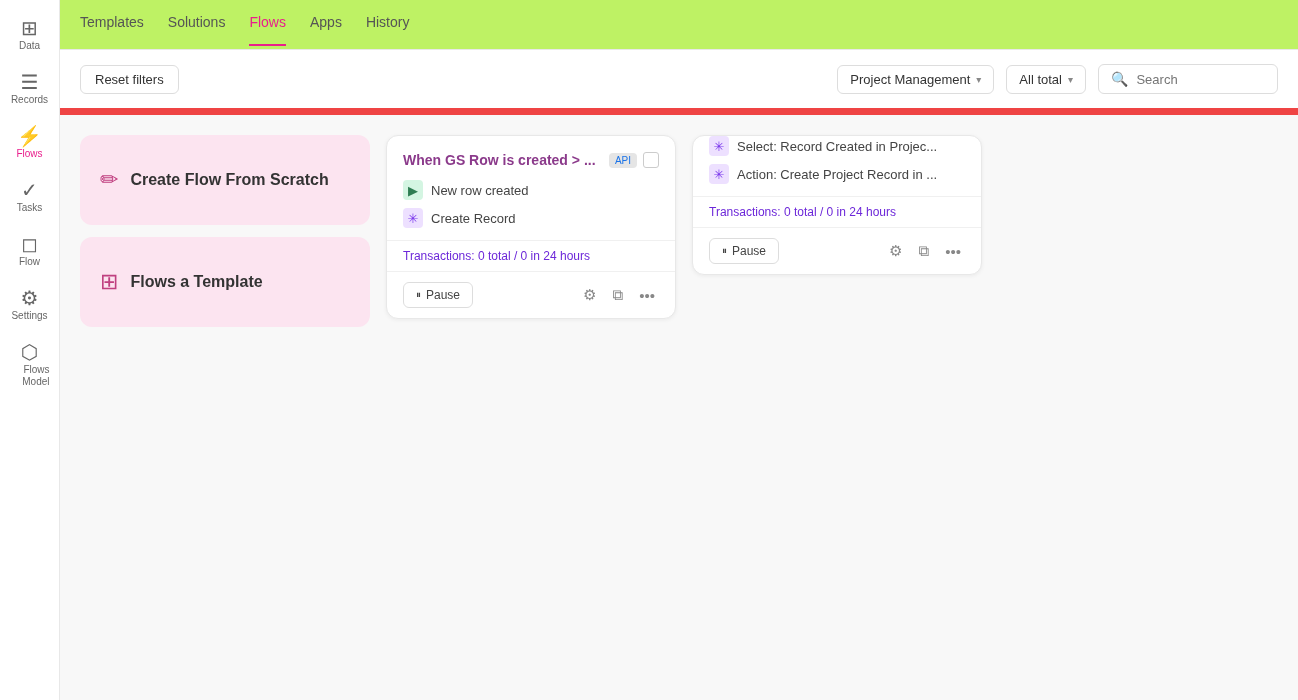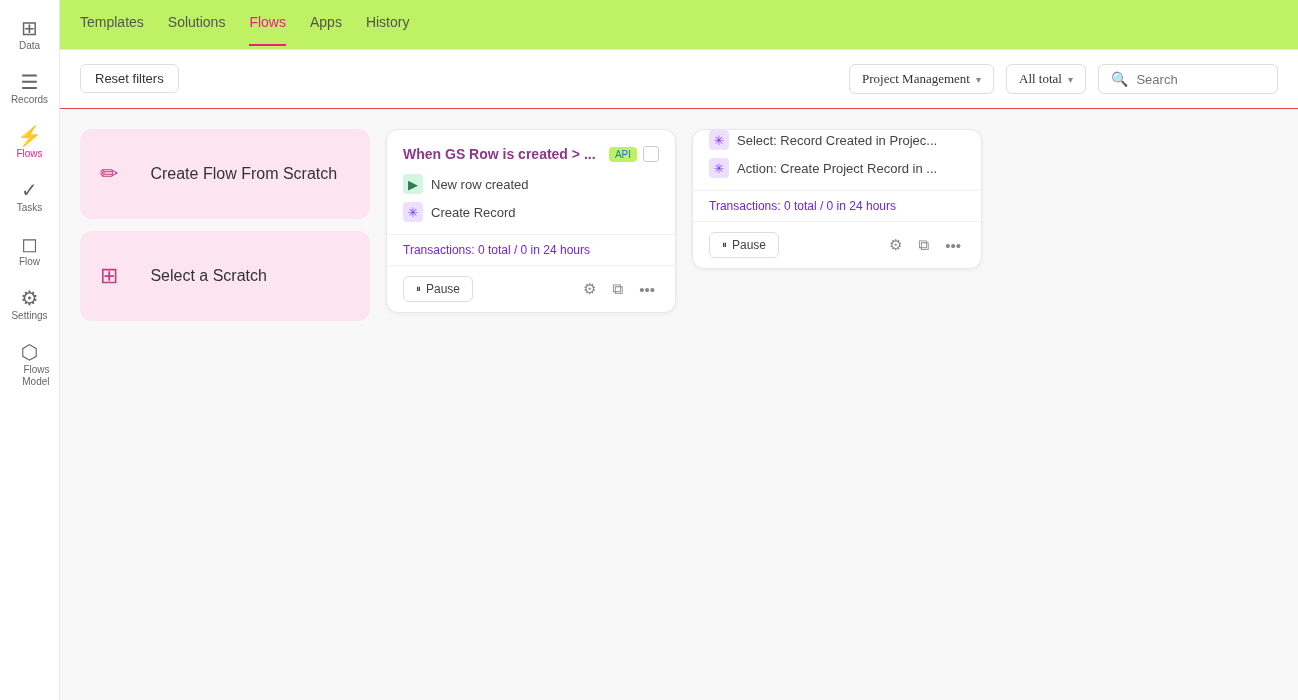--- a/index.html
+++ b/index.html
@@ -57,25 +57,25 @@
       cursor: pointer;
       padding: 14px 0;
       border-bottom: 2px solid transparent;
       text-decoration: none;
     }
     .nav-item.active { color: #e91e8c; border-bottom-color: #e91e8c; font-weight: 500; }
 
     
     .toolbar {
       display: flex;
-      align-items: flex-start;
+      align-items: center;
       padding: 14px 20px;
       gap: 12px;
       background: #fff;
-      border-bottom: 1px solid #ef4444;
+      border-bottom: 7px solid #ef4444;
       flex-shrink: 0;
     }
     .reset-btn {
       background: #fff;
       border: 1px solid #ddd;
       border-radius: 6px;
       padding: 6px 14px;
       font-size: 13px;
       cursor: pointer;
       color: #333;
@@ -87,21 +87,20 @@
       display: flex;
       align-items: center;
       gap: 6px;
       background: #fff;
       border: 1px solid #ddd;
       border-radius: 6px;
       padding: 6px 12px;
       font-size: 13px;
       cursor: pointer;
       color: #333;
-      font-family: Liberation Serif, serif;
     }
     .filter-dropdown .chevron { font-size: 10px; color: #888; }
 
     .search-bar {
       display: flex;
       align-items: center;
       gap: 8px;
       background: #fff;
       border: 1px solid #ddd;
       border-radius: 6px;
@@ -142,21 +141,21 @@
       border-radius: 12px;
       padding: 24px 20px;
       cursor: pointer;
       display: flex;
       align-items: center;
       gap: 12px;
       min-height: 90px;
       transition: background 0.15s;
     }
     .action-card .card-icon { font-size: 22px; color: #c04080; }
-    .action-card .card-label { font-size: 16px; font-weight: 400; color: #333; margin-left: 20px; }
+    .action-card .card-label { font-size: 16px; font-weight: 700; color: #333; }
 
     
     .flow-cards {
       display: flex;
       gap: 16px;
       flex-wrap: wrap;
       align-items: flex-start;
     }
 
     .flow-card {
@@ -185,21 +184,21 @@
 
     .flow-card-badges {
       display: flex;
       align-items: center;
       gap: 6px;
       flex-shrink: 0;
     }
 
     .badge-api {
       font-size: 10px;
-      background: #bef264;
+      background: #e5e5e5;
       color: #1a73e8;
       padding: 2px 6px;
       border-radius: 4px;
       font-weight: 500;
     }
 
     .flow-card-checkbox {
       width: 16px;
       height: 16px;
       border: 1.5px solid #ccc;
@@ -353,21 +352,21 @@
 
   <div class="content">
 
     <div class="action-panel">
     <div class="action-card">
     <span class="card-icon">✏</span>
     <span class="card-label">Create Flow From Scratch</span>
   </div>
         <div class="action-card">
     <span class="card-icon">⊞</span>
-    <span class="card-label">Select a Scratch</span>
+    <span class="card-label">Flows a Template</span>
   </div>
       </div>
 
     <div class="flow-cards">
     <div class="flow-card">
     <div class="flow-card-header">
       <span class="flow-card-title">When GS Row is created &gt; ...</span>
       <div class="flow-card-badges">
         <span class="badge-api">API</span>
 

